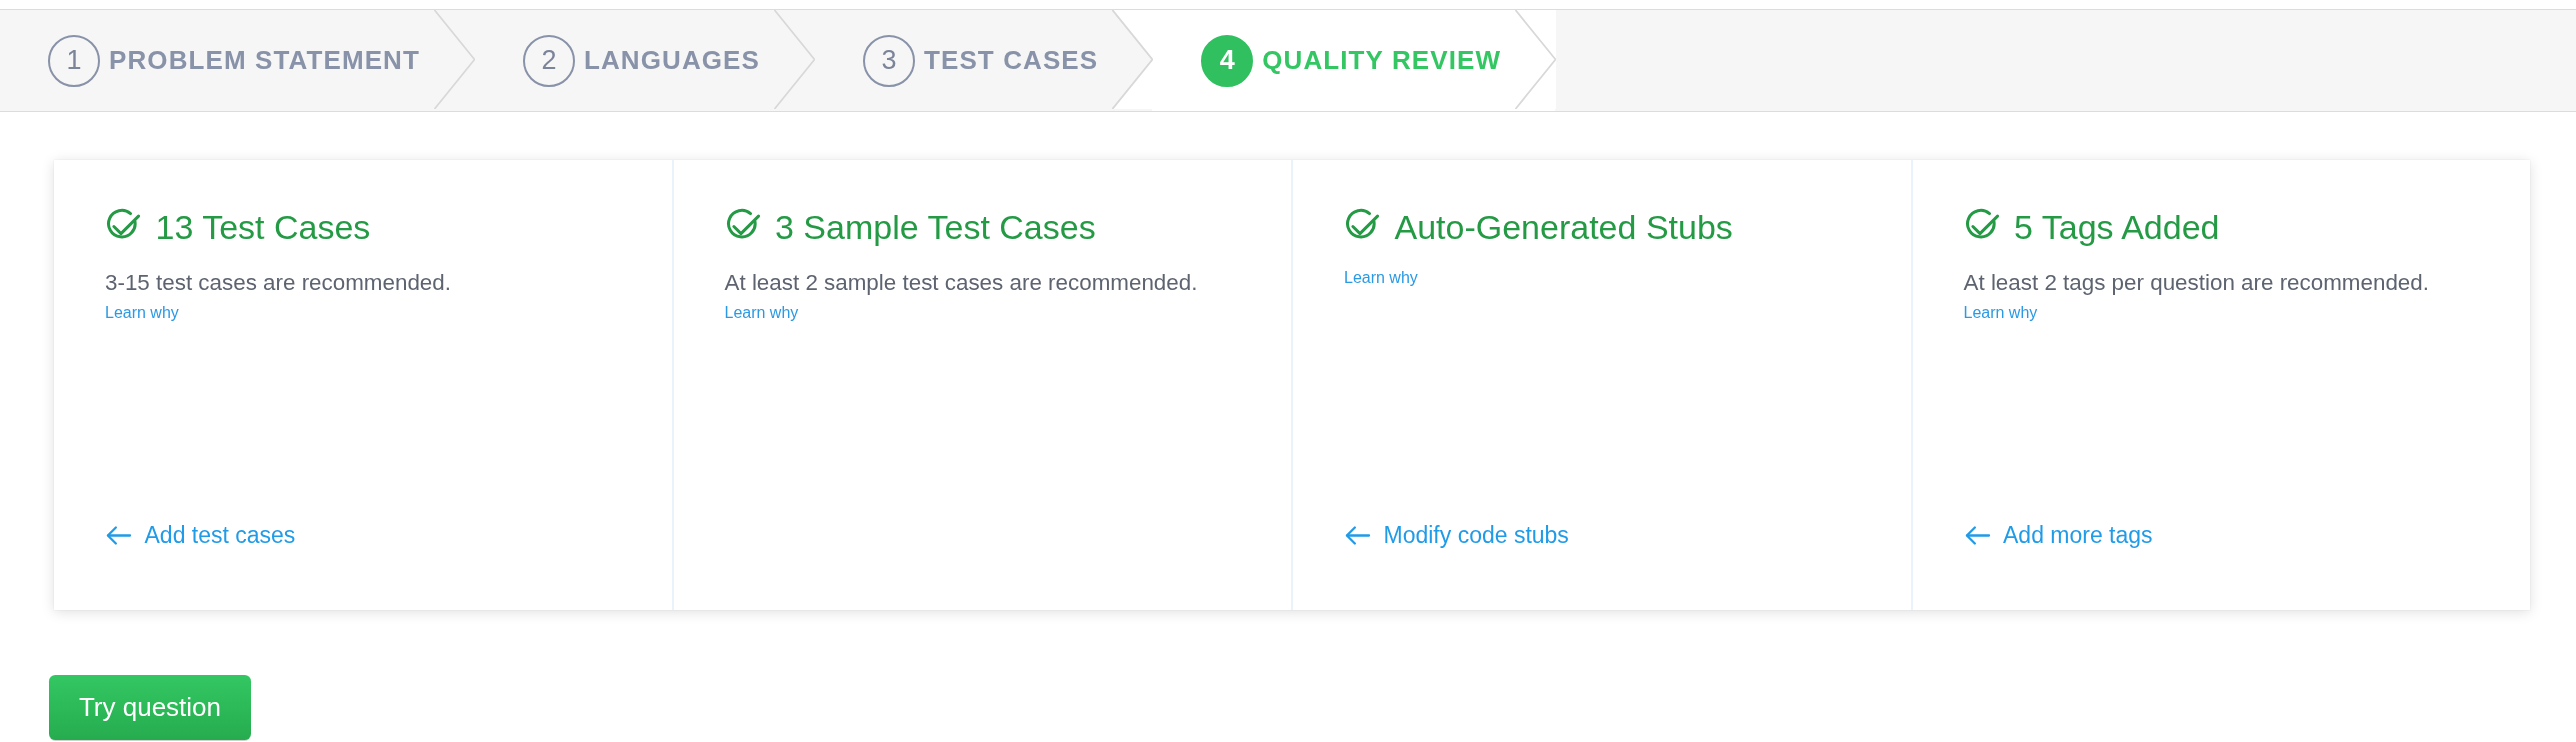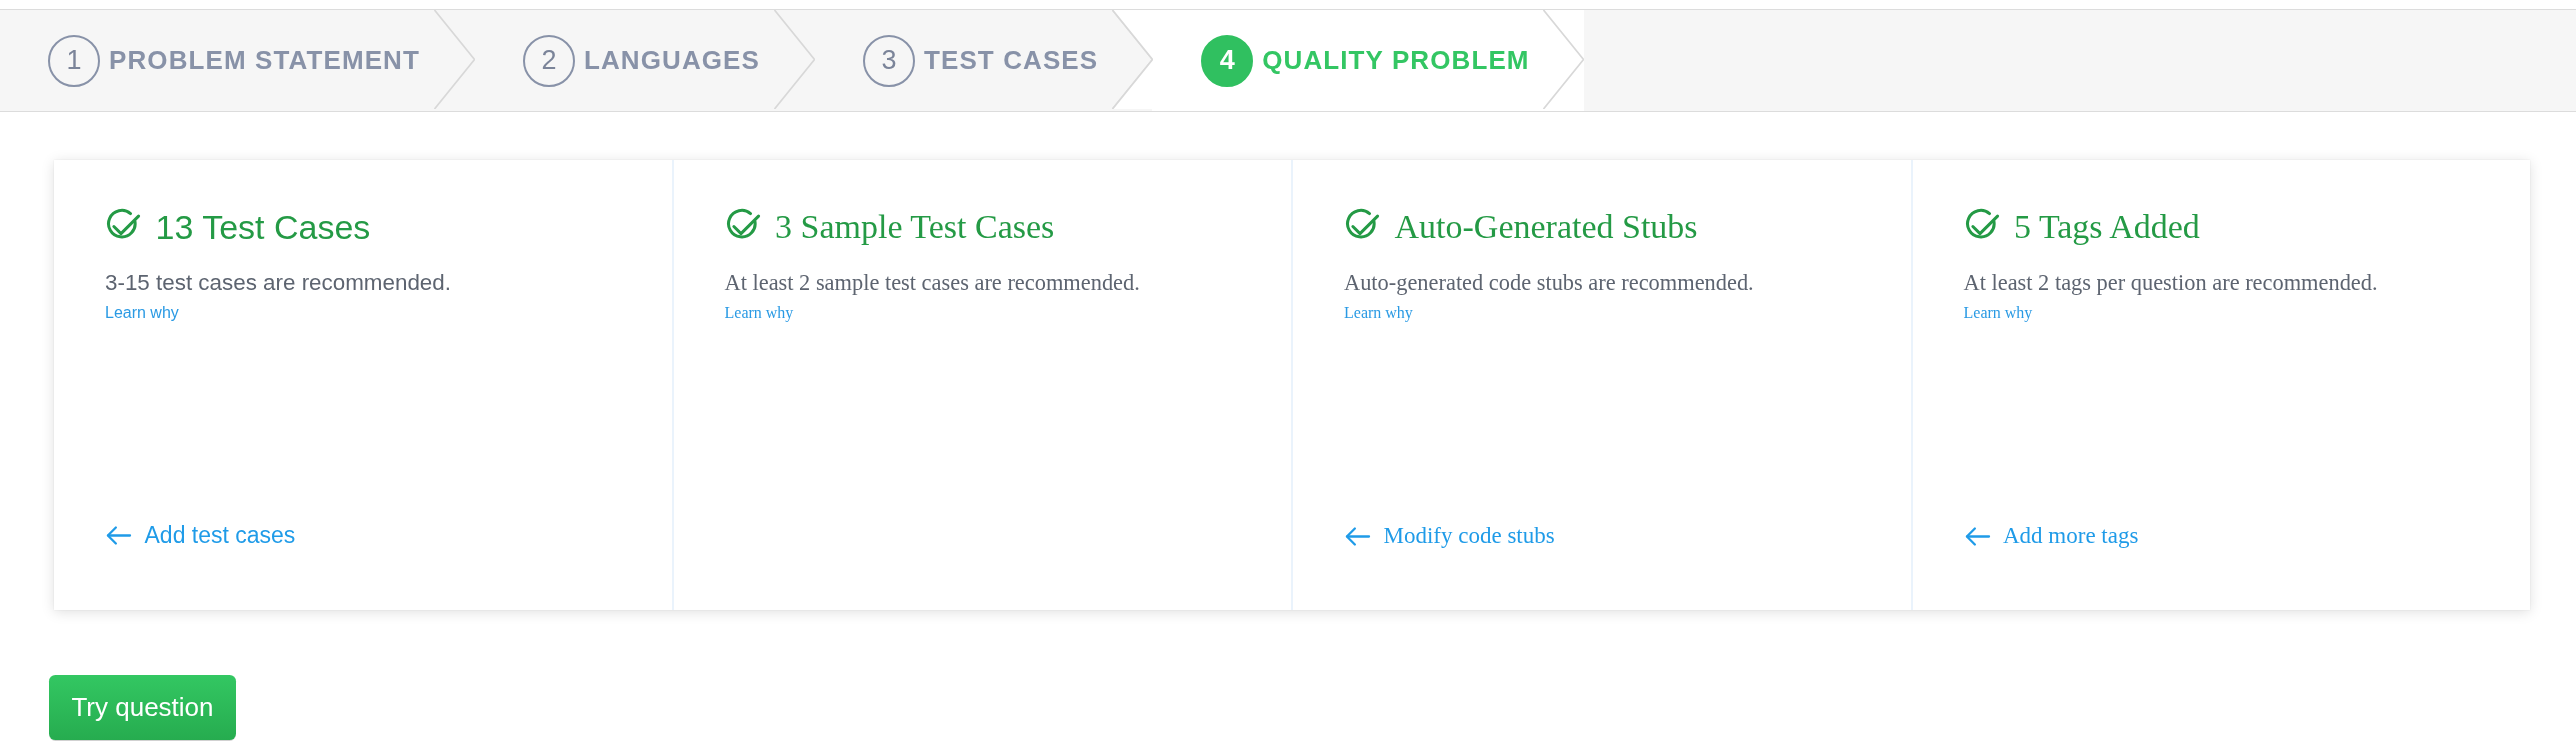--- a/index.html
+++ b/index.html
@@ -124,21 +124,20 @@
   .qcard {
     position: relative;
     flex: 1 1 0;
     box-sizing: border-box;
     padding: 48px 0 0 51px;
     display: flex;
     flex-direction: column;
   }
   .qcard + .qcard {
     border-left: 2.7px solid #eaf3fc;
-    font-family: Liberation Serif, serif;
   }
 
   .qcard-head {
     display: flex;
     align-items: center;
     margin-bottom: 23px;
   }
   .check-icon {
     width: 38px;
     height: 38px;
@@ -191,21 +190,21 @@
   .qcard-action-label {
     font-size: 23px;
     color: #1f9be8;
   }
 
   
   .try-button {
     position: absolute;
     left: 49px;
     top: 675px;
-    width: 187px;
+    width: 202px;
     height: 65px;
     background: linear-gradient(180deg, #33c762 0%, #26ac4f 100%);
     border: none;
     border-radius: 6.3px;
     color: #ffffff;
     font-family: "Liberation Sans", sans-serif;
     font-size: 26px;
     cursor: pointer;
     box-shadow: 0 0.9px 0 rgba(0,0,0,0.18);
     display: flex;
@@ -252,21 +251,21 @@
     </div>
 
     <div class="step active">
       <div class="notch-left">
         <svg viewBox="0 0 46 111" preserveAspectRatio="none" aria-hidden="true">
           <path d="M0 0 L46 0 L46 111 L0 111 L45 55.5 Z" fill="#ffffff"></path>
           <path d="M0.5 0 L45.5 55.5 L0.5 111" fill="none" stroke="#d8d8d8" stroke-width="2"></path>
         </svg>
       </div>
       <div class="step-badge">4</div>
-      <div class="step-label">QUALITY PROBLEM</div>
+      <div class="step-label">QUALITY REVIEW</div>
       <div class="chevron">
         <svg viewBox="0 0 46 111" preserveAspectRatio="none" aria-hidden="true">
           <path d="M0 0 L46 0 L46 111 L0 111 L45 55.5 Z" fill="#ffffff"></path>
           <path d="M0.5 0 L45.5 55.5 L0.5 111" fill="none" stroke="#d8d8d8" stroke-width="2"></path>
         </svg>
       </div>
     </div>
 
     <div class="step" style="flex:1 1 auto;padding:0;"></div>
   </div>
@@ -307,21 +306,20 @@
     </div>
 
     <div class="qcard">
       <div class="qcard-head">
         <svg class="check-icon" viewBox="0 0 24 24" aria-hidden="true">
           <path d="M21.2 5.1 L10.1 16.2 L5.6 11.7" fill="none" stroke="#249a45" stroke-width="1.9" stroke-linecap="round" stroke-linejoin="round"></path>
           <path d="M18.9 8.4 A8.4 8.4 0 1 1 16.1 3.5" fill="none" stroke="#249a45" stroke-width="1.9" stroke-linecap="round"></path>
         </svg>
         <div class="qcard-title">Auto-Generated Stubs</div>
       </div>
-      <div class="qcard-desc">Auto-generated code stubs are recommended.</div>
       <a class="link">Learn why</a>
       <div class="qcard-spacer"></div>
       <a class="qcard-action">
         <svg class="arrow-icon" viewBox="0 0 30 26" aria-hidden="true">
           <path d="M28 13 H3.5" fill="none" stroke="#1f9be8" stroke-width="2.6" stroke-linecap="round"></path>
           <path d="M12 4 L3 13 L12 22" fill="none" stroke="#1f9be8" stroke-width="2.6" stroke-linecap="round" stroke-linejoin="round"></path>
         </svg>
         <span class="qcard-action-label">Modify code stubs</span>
       </a>
     </div>

